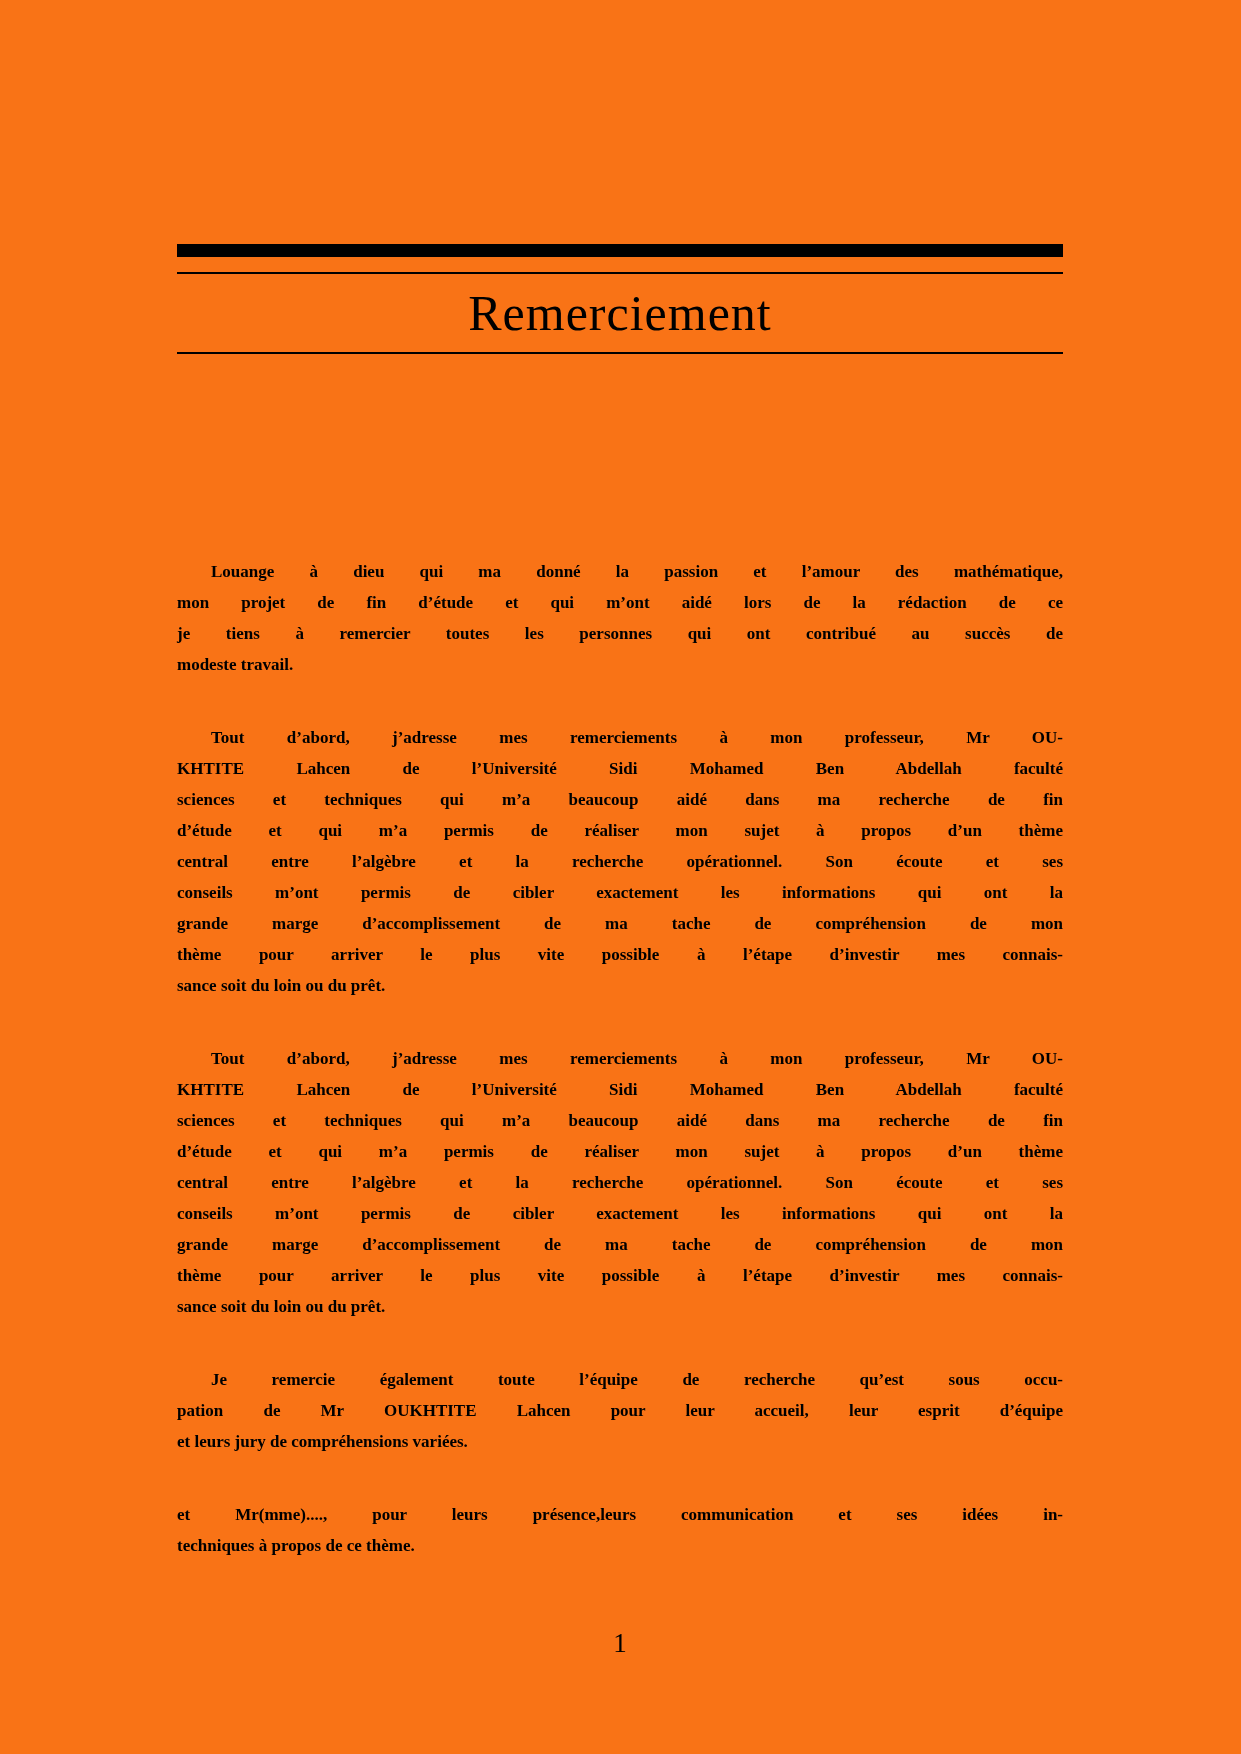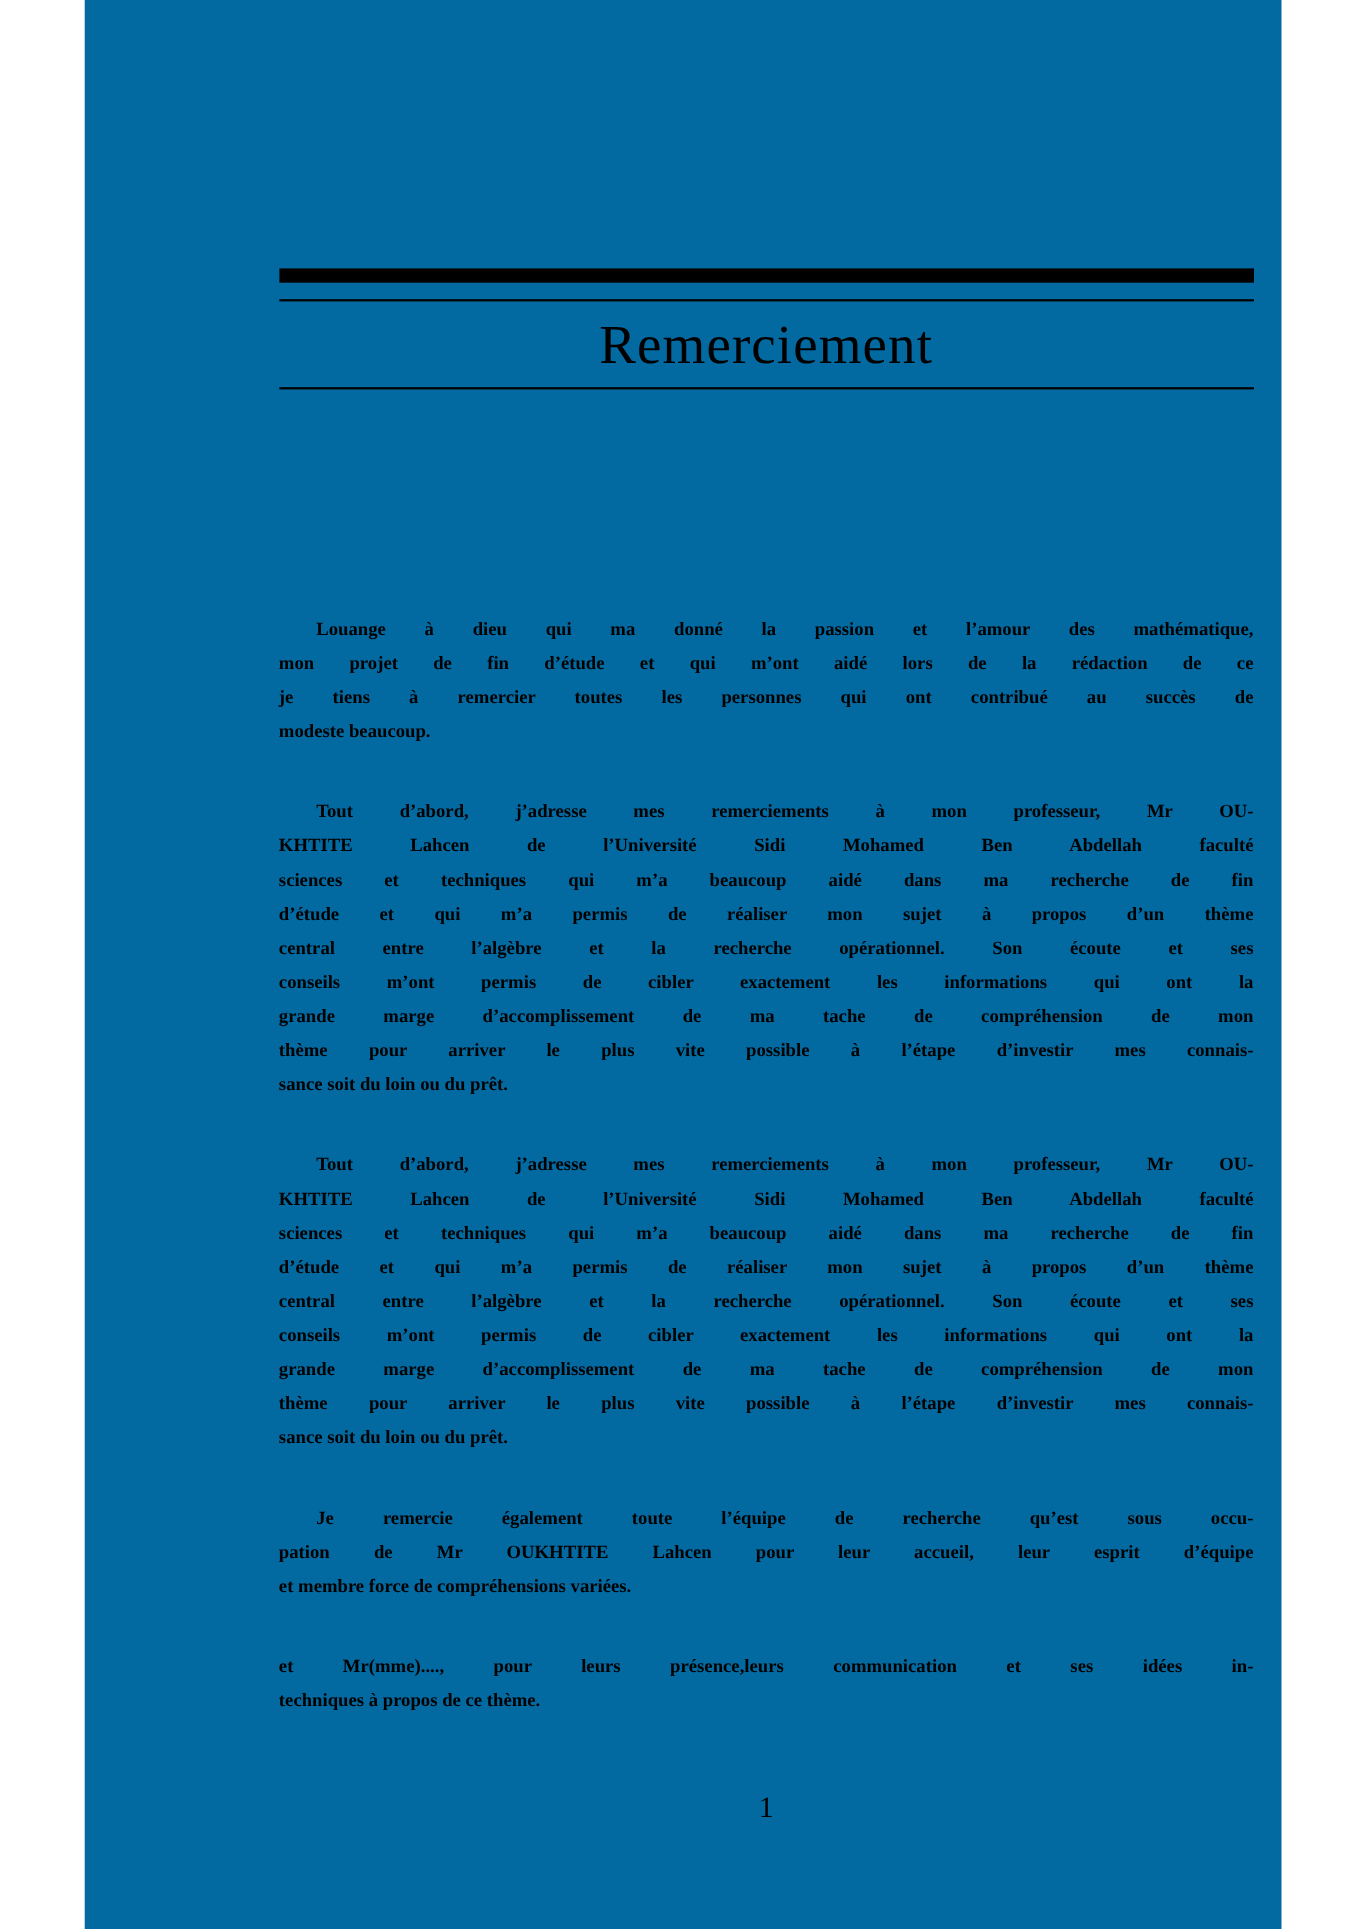--- a/index.html
+++ b/index.html
@@ -1,21 +1,21 @@
 <!DOCTYPE html>
 <html><head>
 <meta charset="utf-8">
 <style>
   * { margin: 0; padding: 0; box-sizing: border-box; }
   html, body { background: #ffffff; }
   .page {
     position: relative;
-    width: 1088px;
+    width: 1241px;
     height: 1754px;
-    background: #0369a1;
+    background: #f97316;
     color: #000000;
     font-family: "Liberation Serif", "DejaVu Serif", serif;
     overflow: hidden;
     margin: 0 auto;
   }
   .content {
     position: absolute;
     left: 177px;
     top: 0;
     width: 886px;
@@ -78,21 +78,21 @@
   <div class="content">
     <div class="rule-thick"></div>
     <div class="rule-thin-top"></div>
     <h1 class="title">Remerciement</h1>
     <div class="rule-thin-bottom"></div>
     <div class="body">
         <div class="para">
           <div class="line indent">Louange à dieu qui ma donné la passion et l’amour des mathématique,</div>
           <div class="line">mon projet de fin d’étude et qui m’ont aidé lors de la rédaction de ce</div>
           <div class="line">je tiens à remercier toutes les personnes qui ont contribué au succès de</div>
-          <div class="line last">modeste beaucoup.</div>
+          <div class="line last">modeste travail.</div>
         </div>
         <div class="para">
           <div class="line indent">Tout d’abord, j’adresse mes remerciements à mon professeur, Mr OU-</div>
           <div class="line">KHTITE Lahcen de l’Université Sidi Mohamed Ben Abdellah faculté</div>
           <div class="line">sciences et techniques qui m’a beaucoup aidé dans ma recherche de fin</div>
           <div class="line">d’étude et qui m’a permis de réaliser mon sujet à propos d’un thème</div>
           <div class="line">central entre l’algèbre et la recherche opérationnel. Son écoute et ses</div>
           <div class="line">conseils m’ont permis de cibler exactement les informations qui ont la</div>
           <div class="line">grande marge d’accomplissement de ma tache de compréhension de mon</div>
           <div class="line">thème pour arriver le plus vite possible à l’étape d’investir mes connais-</div>
@@ -105,21 +105,21 @@
           <div class="line">d’étude et qui m’a permis de réaliser mon sujet à propos d’un thème</div>
           <div class="line">central entre l’algèbre et la recherche opérationnel. Son écoute et ses</div>
           <div class="line">conseils m’ont permis de cibler exactement les informations qui ont la</div>
           <div class="line">grande marge d’accomplissement de ma tache de compréhension de mon</div>
           <div class="line">thème pour arriver le plus vite possible à l’étape d’investir mes connais-</div>
           <div class="line last">sance soit du loin ou du prêt.</div>
         </div>
         <div class="para">
           <div class="line indent">Je remercie également toute l’équipe de recherche qu’est sous occu-</div>
           <div class="line">pation de Mr OUKHTITE Lahcen pour leur accueil, leur esprit d’équipe</div>
-          <div class="line last">et membre force de compréhensions variées.</div>
+          <div class="line last">et leurs jury de compréhensions variées.</div>
         </div>
         <div class="para">
           <div class="line">et Mr(mme)...., pour leurs présence,leurs communication et ses idées in-</div>
           <div class="line last">techniques à propos de ce thème.</div>
         </div>
       </div>
     <div class="pagenum">1</div>
   </div>
 </div>
 

